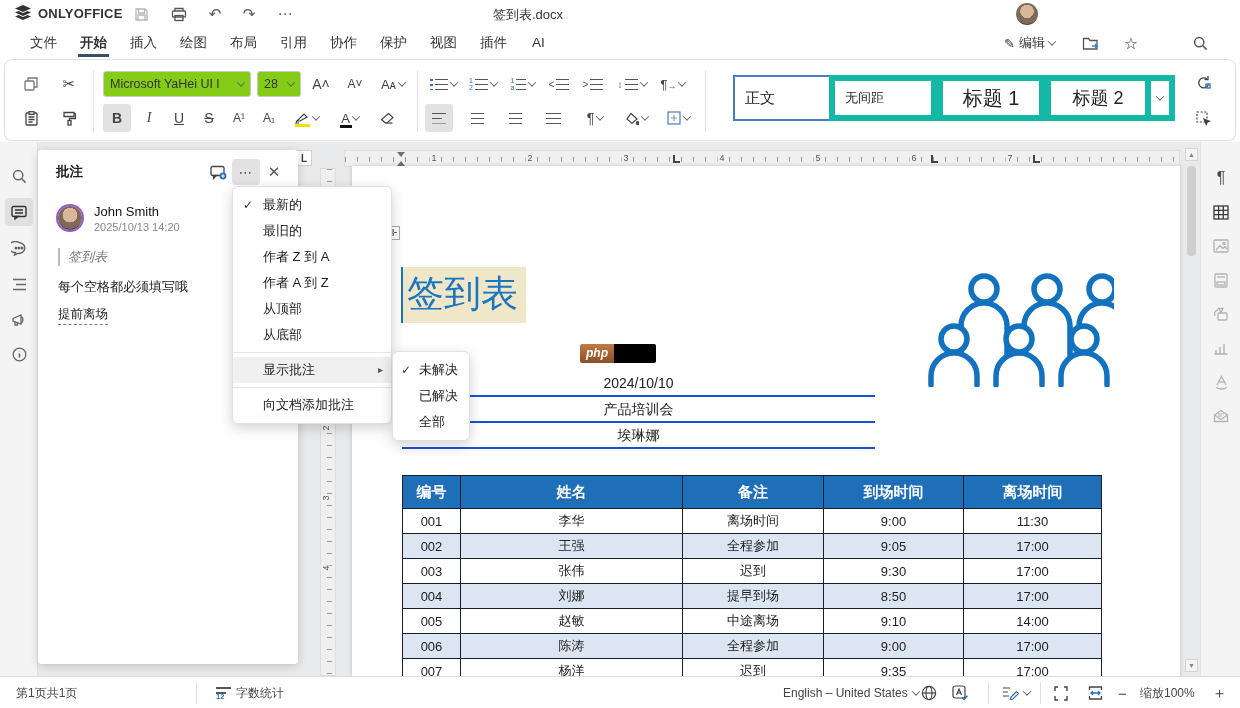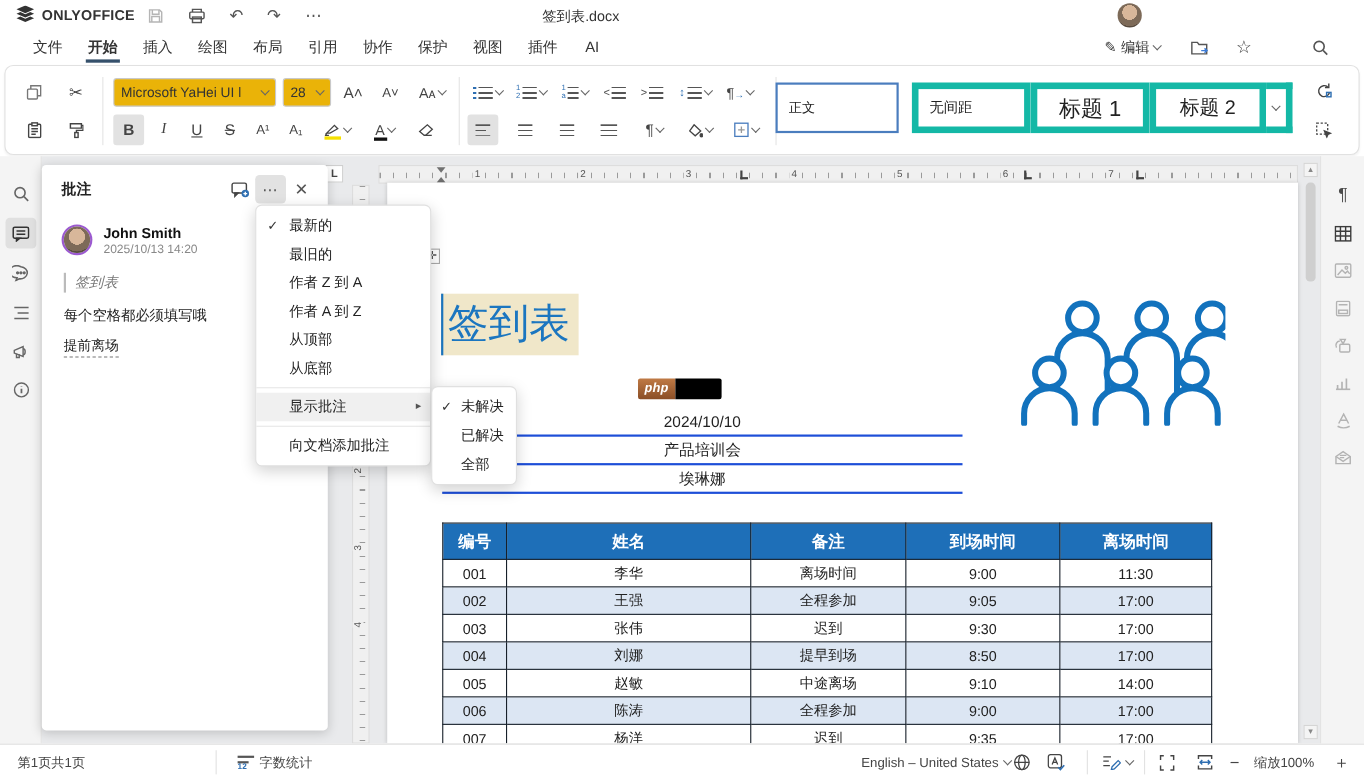--- a/index.html
+++ b/index.html
@@ -20,21 +20,21 @@
   .tab.active::after { content:""; position:absolute; left:2px; right:2px; bottom:-2px; height:3px; background:#35506b; }
   .tr-ctl { position:absolute; top:3px; height:24px; display:flex; align-items:center; gap:4px; font-size:13px; color:#333; }
   .chev { width:6px; height:6px; border-right:1.4px solid #666; border-bottom:1.4px solid #666; transform:rotate(45deg) translate(-1px,-1px); display:inline-block; }
 
   
   #toolbar { position:absolute; left:4px; top:59px; width:1232px; height:82px; background:#fff; border:1px solid #e1e1e1; border-radius:8px; box-shadow:0 1px 2px rgba(0,0,0,.05); }
   .vsep { position:absolute; top:10px; height:62px; width:1px; background:#e4e4e4; }
   .tbtn { position:absolute; height:28px; min-width:28px; display:flex; align-items:center; justify-content:center; gap:3px; border-radius:3px; color:#444; font-size:14px; }
   .tbtn.active { background:#e2e2e2; }
   .tbtn svg { display:block; }
-  .fakebox { position:absolute; border:1px solid #c9c9c9; border-radius:3px; background:#eab308; display:flex; align-items:center; font-size:12.5px; color:#333; padding:0 6px; justify-content:space-between; }
+  .fakebox { position:absolute; border:1px solid #c9c9c9; border-radius:3px; background:#84cc16; display:flex; align-items:center; font-size:12.5px; color:#333; padding:0 6px; justify-content:space-between; }
   .bars { width:13px; height:11px; background:repeating-linear-gradient(to bottom,#555 0 1.4px,transparent 1.4px 4.8px); }
   .bars.sm { width:10px; }
   .glyph { font-size:15px; color:#444; }
   .style-box { position:absolute; top:15px; height:46px; background:#fff; border:6px solid #14b8a6; display:flex; align-items:center; justify-content:center; color:#222; }
   .style-box.sel { border:2px solid #4a7dbe; }
 
   
   #workspace { position:absolute; left:38px; top:142px; width:1162px; height:534px; background:#e9eaec; overflow:hidden; }
   #corner-box { position:absolute; left:258px; top:8px; width:16px; height:16px; background:#fff; border:1px solid #cfcfcf; font-size:10px; font-weight:bold; color:#444; display:flex; align-items:center; justify-content:center; }
   #h-ruler { position:absolute; left:306px; top:8px; width:836px; height:17px; background:#f0f0f0; border:1px solid #ddd; }
@@ -50,21 +50,21 @@
   .v-num { position:absolute; left:2px; font-size:9px; color:#555; transform:rotate(-90deg); background:#f0f0f0; }
   #page { position:absolute; left:314px; top:24px; width:828px; height:510px; background:#fff; box-shadow:0 0 4px rgba(0,0,0,.18); overflow:hidden; }
   #vscroll { position:absolute; right:2px; top:6px; width:13px; height:524px; }
   .scroll-arrow { position:absolute; left:0; width:13px; height:13px; background:#f4f4f4; border:1px solid #d5d5d5; color:#888; font-size:7px; display:flex; align-items:center; justify-content:center; }
   #vthumb { position:absolute; left:2px; top:18px; width:9px; height:90px; background:#cfcfcf; border-radius:4px; }
 
   
   #anchor-handle { position:absolute; left:34px; top:60px; width:14px; height:14px; border:1px solid #aaa; background:#fff; color:#555; font-size:10px; line-height:12px; text-align:center; }
   #doc-heading { position:absolute; left:49px; top:101px; padding:2px 8px 4px 4px; background:#f0e7c9; border-left:2px solid #1b76c0; font-size:37px; color:#1b76c0; font-family:"Liberation Serif","DejaVu Serif",serif; }
   #php-badge { position:absolute; left:228px; top:178px; height:19px; display:flex; }
-  #php-badge .p1 { background:linear-gradient(#c07a45,#8a4e26); color:#fff; font-style:italic; font-weight:bold; font-size:12px; padding:2px 6px; border-radius:2px 0 0 2px;font-family:Liberation Mono, monospace; }
+  #php-badge .p1 { background:linear-gradient(#c07a45,#8a4e26); color:#fff; font-style:italic; font-weight:bold; font-size:12px; padding:2px 6px; border-radius:2px 0 0 2px; }
   #php-badge .p2 { background:#000; width:42px; border-radius:0 2px 2px 0; }
   #logo-box { position:absolute; left:398px; top:77px; width:123px; height:123px; background:#0e72b8; color:#fff; display:flex; flex-direction:column; align-items:center; justify-content:center; }
   #logo-box .l1 { font-size:33px; font-weight:bold; letter-spacing:1px; }
   #logo-box .l2 { font-size:12px; letter-spacing:3.5px; margin-top:2px; }
   #people { position:absolute; left:572px; top:93px; }
   .field-row { position:absolute; left:50px; width:473px; height:25px; border-bottom:2px solid #1d4ed8; text-align:center; font-size:14px; color:#222; padding-top:3px; }
   #doc-table { position:absolute; left:50px; top:309px; width:699px; border-collapse:collapse; table-layout:fixed; }
   #doc-table th { background:#1e6fb8; color:#fff; font-size:15px; font-weight:bold; height:33px; border:1px solid #17202a; }
   #doc-table td { font-size:13px; color:#222; text-align:center; height:25px; border:1px solid #17202a; background:#fff; }
   #doc-table tr.alt td { background:#dce6f3; }
@@ -80,21 +80,21 @@
   .rbtn.dim { color:#b3b3b3; }
 
   
   #comments-panel { position:absolute; left:38px; top:150px; width:260px; height:514px; background:#fff; border-radius:4px; box-shadow:0 2px 10px rgba(0,0,0,.18); z-index:20; }
   #cp-header { position:absolute; left:0; top:0; right:0; height:44px; display:flex; align-items:center; padding:0 10px 0 18px; }
   #cp-title { font-size:13.5px; font-weight:bold; color:#222; flex:1; }
   .cp-hbtn { width:28px; height:26px; display:flex; align-items:center; justify-content:center; border-radius:4px; color:#555; }
   .cp-hbtn.pressed { background:#e2e2e2; }
   #comment-card { position:absolute; left:18px; top:52px; right:14px; }
   #c-avatar { position:absolute; left:2px; top:4px; width:24px; height:24px; border-radius:50%; background:radial-gradient(circle at 50% 38%, #d8b79a 0 38%, #7d6a58 39% 70%, #574a3e 71%); box-shadow:0 0 0 2px #9b59d0; }
-  #c-name { position:absolute; left:38px; top:2px; font-size:13px; font-weight:bold; color:#111; }
+  #c-name { position:absolute; left:38px; top:2px; font-size:13px; font-weight:normal; color:#111; }
   #c-date { position:absolute; left:38px; top:19px; font-size:11px; color:#888; }
   #c-edit { position:absolute; right:2px; top:2px; color:#555; font-size:14px; }
   #c-quote { position:absolute; left:2px; top:46px; border-left:2px solid #bbb; padding-left:8px; font-style:italic; font-size:13px; color:#777; }
   #c-body { position:absolute; left:2px; top:76px; font-size:13px; color:#222; }
   #c-reply { position:absolute; left:2px; top:104px; font-size:12.5px; color:#222; border-bottom:1px dashed #777; padding-bottom:1px; }
 
   
   .menu { position:absolute; background:#fff; border:1px solid #e0e0e0; border-radius:6px; box-shadow:0 4px 14px rgba(0,0,0,.18); padding:5px 0; font-size:13px; color:#222; }
   #sort-menu { left:232px; top:186px; width:160px; z-index:40; }
   #show-submenu { left:392px; top:351px; width:78px; z-index:41; }
@@ -345,21 +345,21 @@
   </div>
   <div class="tbtn" style="left:654px;top:44px;width:38px">
     <svg width="14" height="14" viewBox="0 0 14 14" fill="none" stroke="#4a7dbe" stroke-width="1.2">
         <rect x="1" y="1" width="12" height="12"></rect>
         <path d="M7 4 v6 M4 7 h6" stroke="#999"></path>
       </svg>
     <span class="chev"></span>
   </div>
   <div class="vsep" style="left:700px"></div>
 
-  <div class="style-box sel" style="left:700px;width:112px;font-size:12px">
+  <div class="style-box sel" style="left:728px;width:112px;font-size:15px">
       <span style="position:absolute;left:10px">正文</span>
     </div>
   <div class="style-box" style="left:824px;width:108px;font-size:13px">
       <span style="position:absolute;left:10px">无间距</span>
     </div>
   <div class="style-box" style="left:932px;width:108px;font-size:20px">
       <span>标题 1</span>
     </div>
   <div class="style-box" style="left:1040px;width:106px;font-size:18px">
       <span>标题 2</span>

